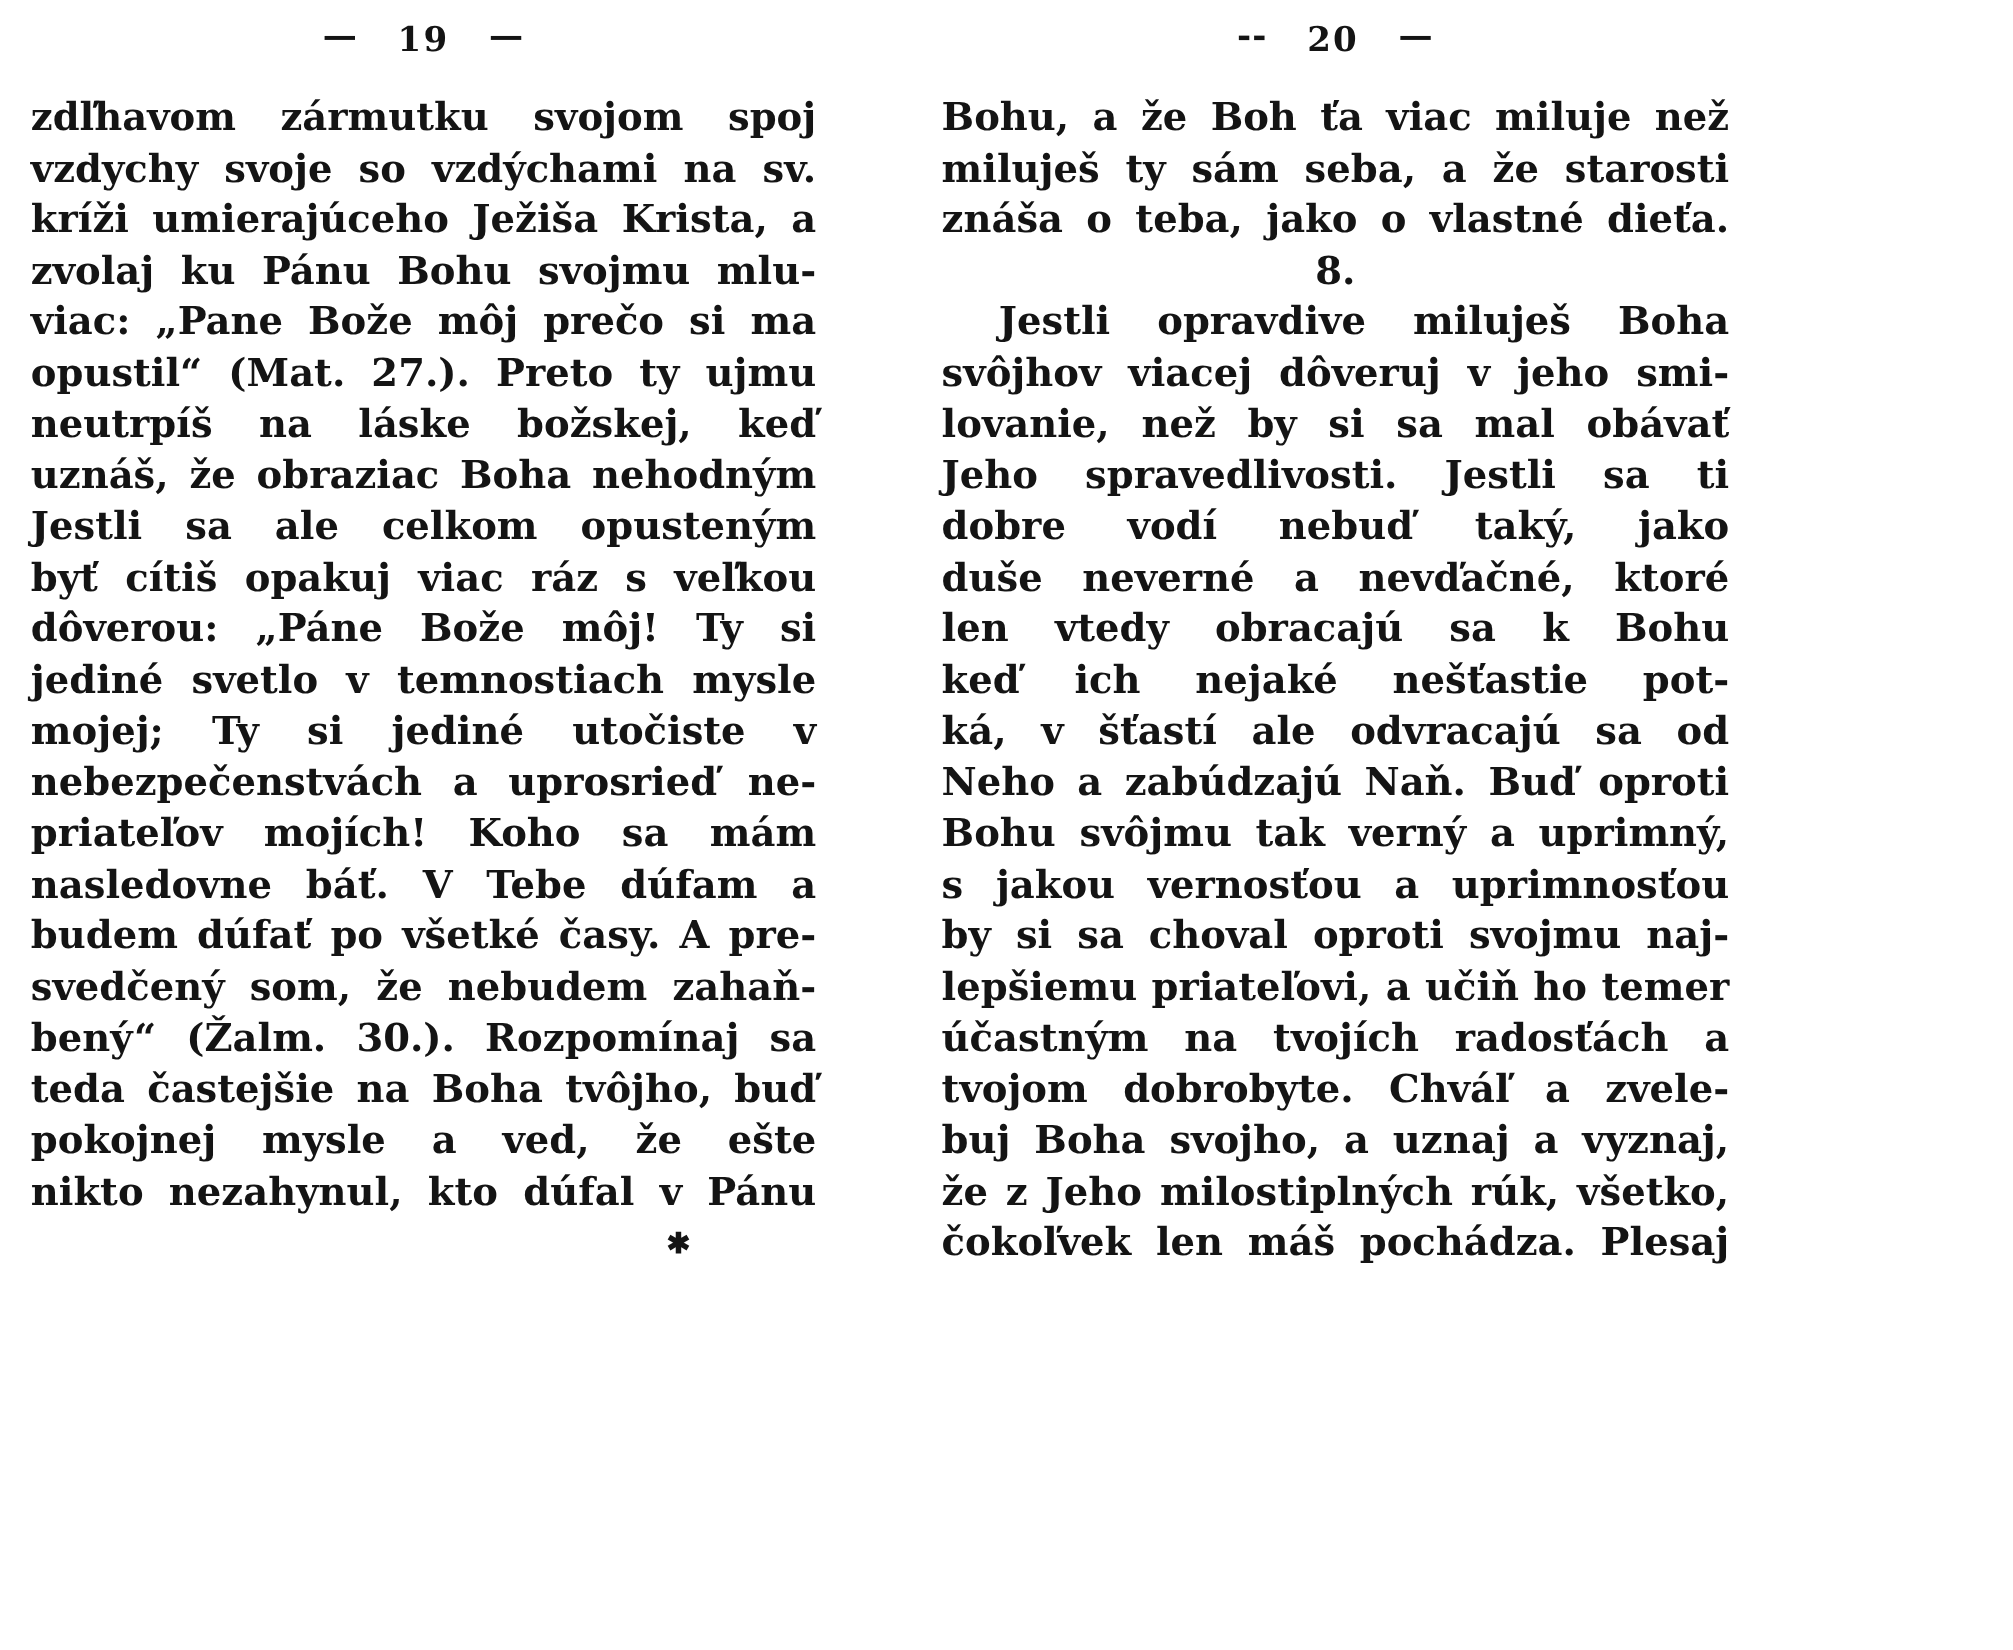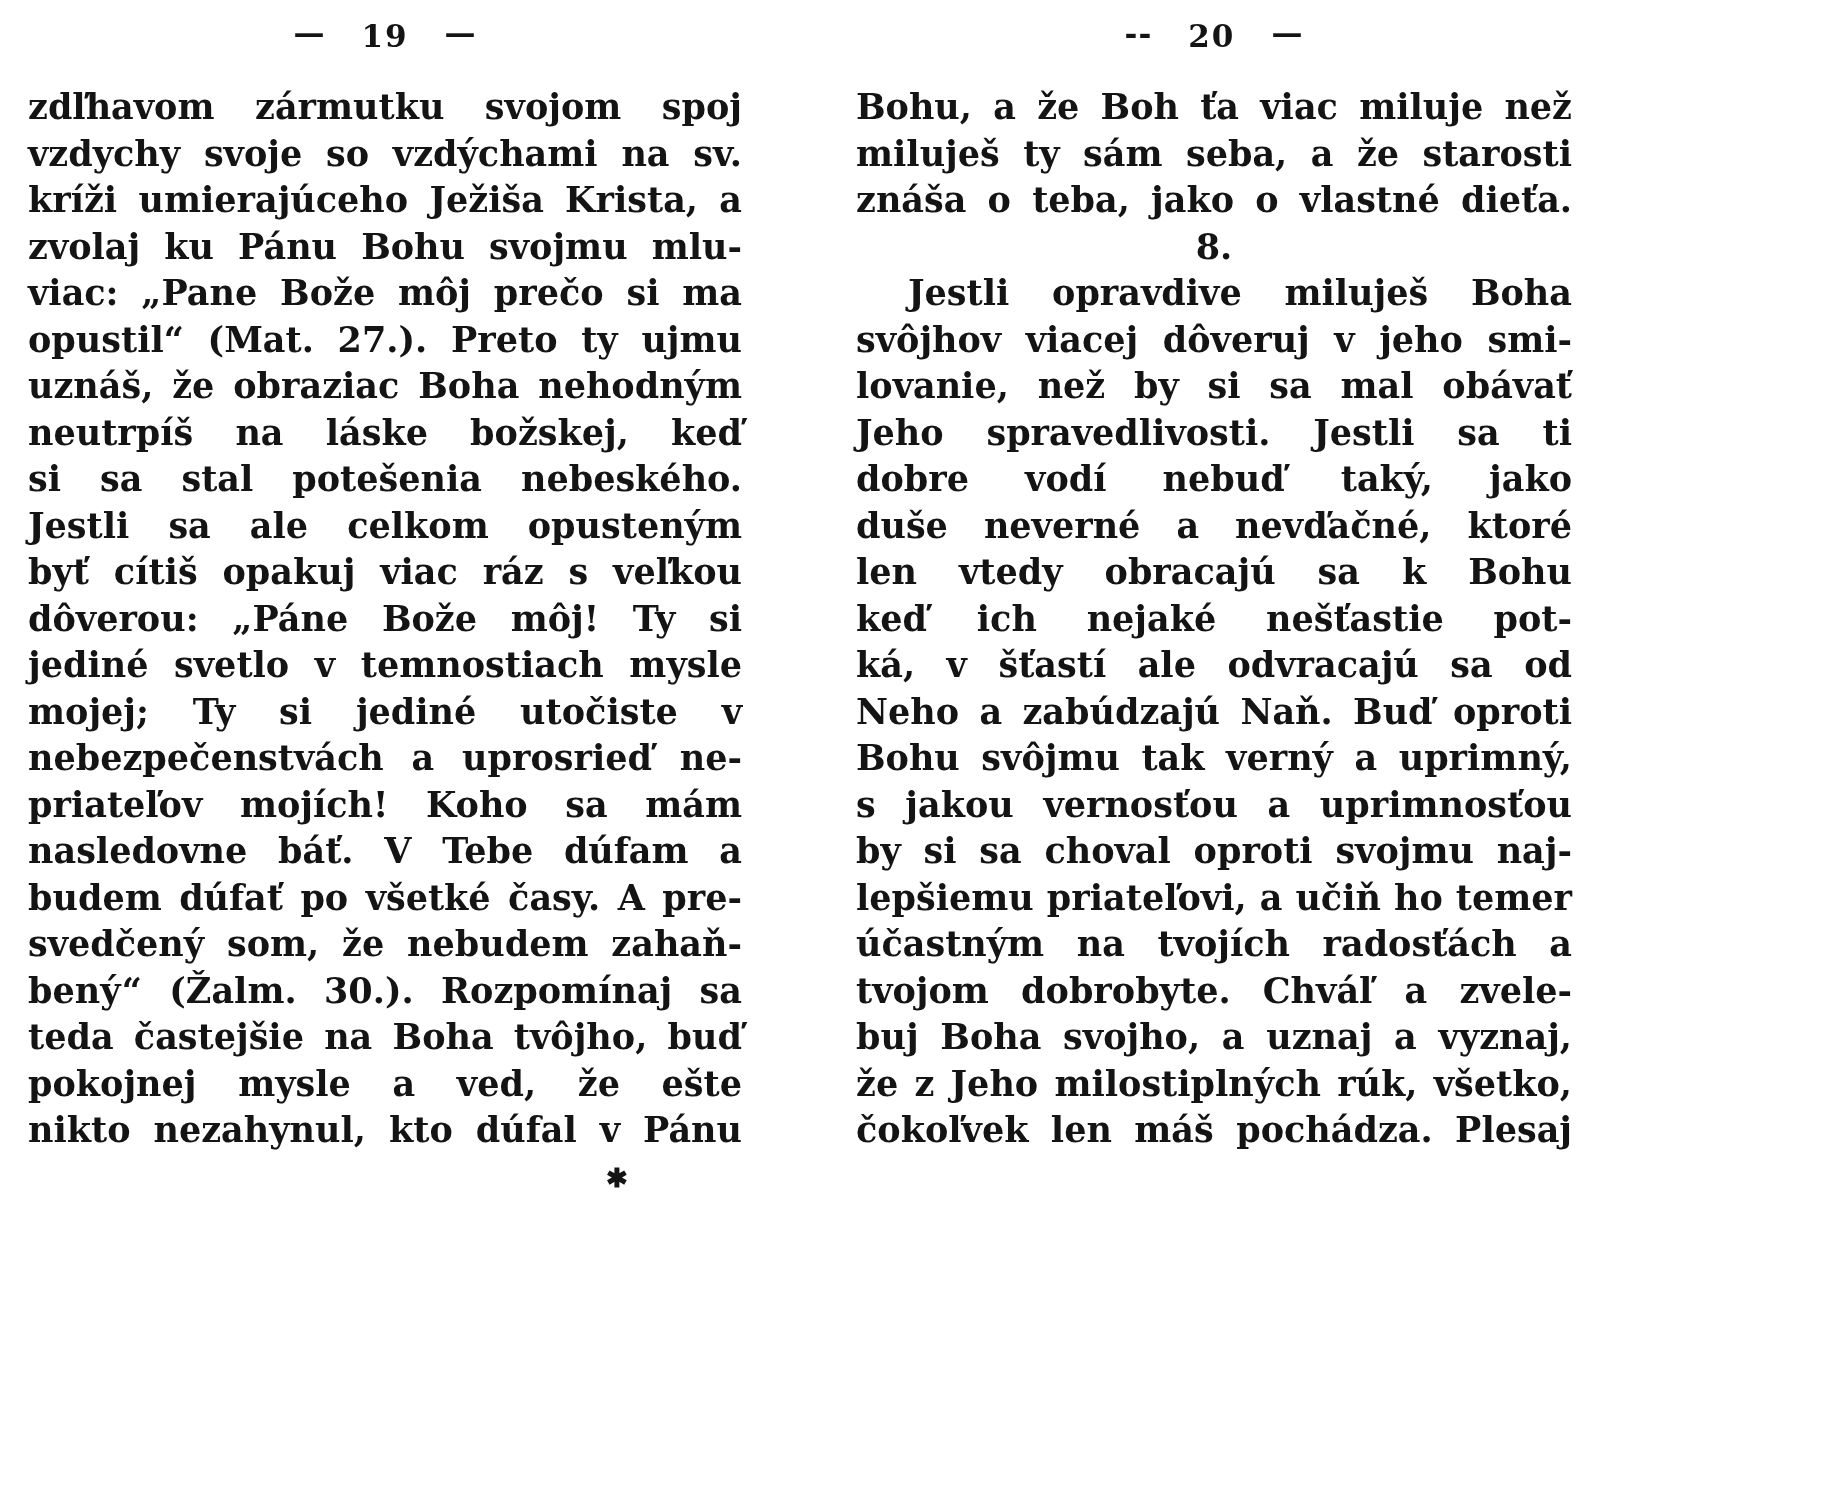--- a/index.html
+++ b/index.html
@@ -82,23 +82,22 @@
     <div class="page-header">
       <span class="dash">—</span><span class="num">19</span><span class="dash">—</span>
     </div>
     <div class="page-body">
         <div class="line justify">zdľhavom zármutku svojom spoj</div>
         <div class="line justify">vzdychy svoje so vzdýchami na sv.</div>
         <div class="line justify">kríži umierajúceho Ježiša Krista, a</div>
         <div class="line justify">zvolaj ku Pánu Bohu svojmu mlu-</div>
         <div class="line justify">viac: „Pane Bože môj prečo si ma</div>
         <div class="line justify">opustil“ (Mat. 27.). Preto ty ujmu</div>
+        <div class="line justify">neutrpíš na láske božskej, keď</div>
         <div class="line justify">uznáš, že obraziac Boha nehodným</div>
-        <div class="line justify">neutrpíš na láske božskej, keď</div>
-        <div class="line justify">si sa stal potešenia nebeského.</div>
         <div class="line justify">Jestli sa ale celkom opusteným</div>
         <div class="line justify">byť cítiš opakuj viac ráz s veľkou</div>
         <div class="line justify">dôverou: „Páne Bože môj! Ty si</div>
         <div class="line justify">jediné svetlo v temnostiach mysle</div>
         <div class="line justify">mojej; Ty si jediné utočiste v</div>
         <div class="line justify">nebezpečenstvách a uprosrieď ne-</div>
         <div class="line justify">priateľov mojích! Koho sa mám</div>
         <div class="line justify">nasledovne báť. V Tebe dúfam a</div>
         <div class="line justify">budem dúfať po všetké časy. A pre-</div>
         <div class="line justify">svedčený som, že nebudem zahaň-</div>

